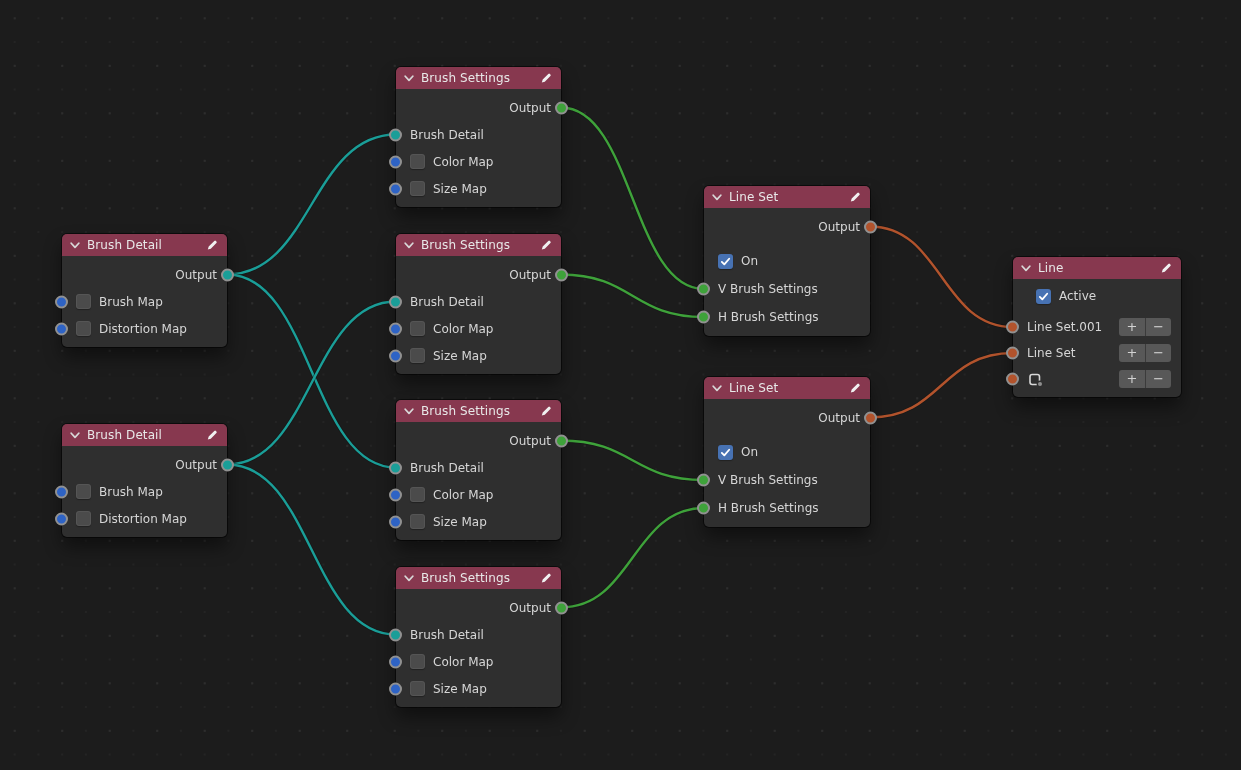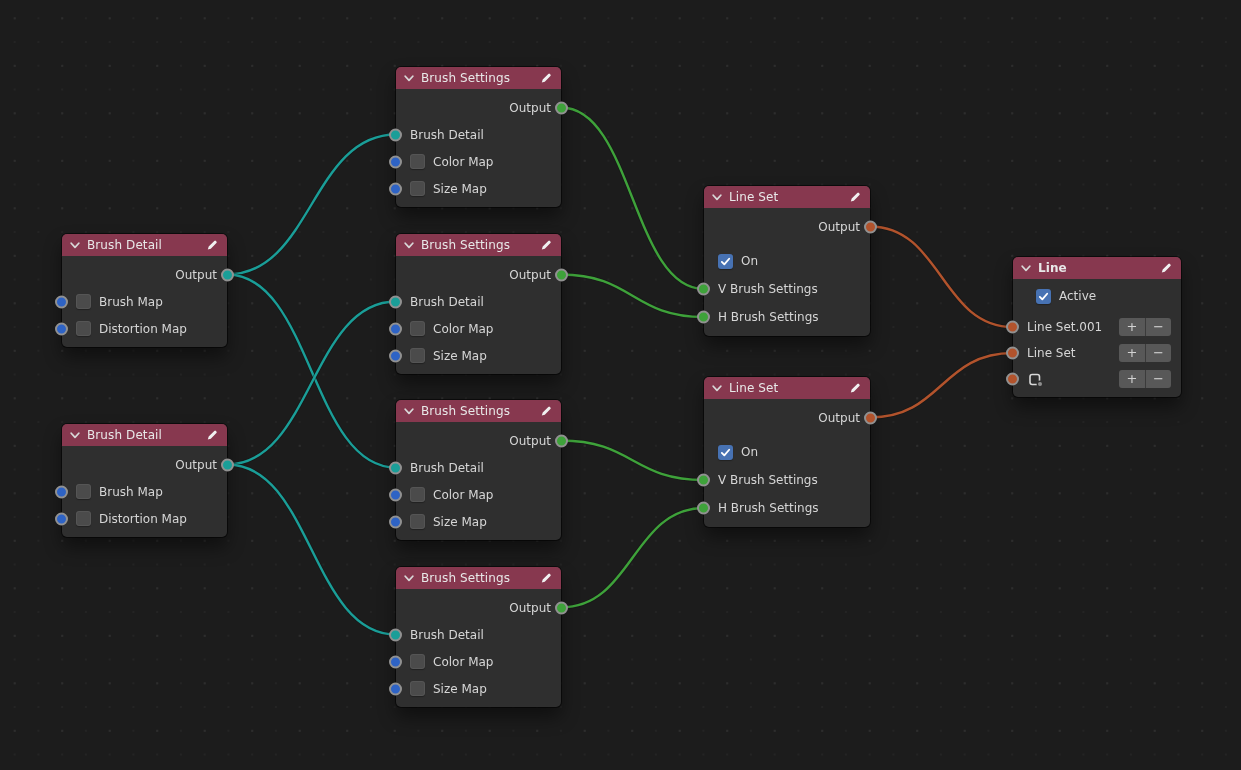--- a/index.html
+++ b/index.html
@@ -320,21 +320,21 @@
             <span class="lab">V Brush Settings</span>
             <span class="socket left" style="background: rgb(62, 162, 58);"></span>
           </div>
           <div class="row" style="height: 28px;">
             <span class="lab">H Brush Settings</span>
             <span class="socket left" style="background: rgb(62, 162, 58);"></span>
           </div>
         </div>
       </div>
       <div class="node" style="left: 1013px; top: 257px; width: 168px;">
-        <div class="head" style="background: rgb(135, 56, 79); font-weight: bold;">
+        <div class="head" style="background: rgb(135, 56, 79);">
           <svg width="10" height="7" viewBox="0 0 10 7">
             <polyline points="1.2,1.2 5,5.4 8.8,1.2" fill="none" stroke="#d8d8d8" stroke-width="1.7" stroke-linecap="round" stroke-linejoin="round"></polyline>
           </svg>
           <span class="title">Line</span>
           <svg width="14" height="14" viewBox="0 0 14 14">
             <path d="M2.8 11.6 L3.7 8.6 L9.3 3 Q10.1 2.2 10.9 3 L11.4 3.5 Q12.2 4.3 11.4 5.1 L5.8 10.7 L2.8 11.6 Z" fill="#f0f0f0"></path>
           </svg>
         </div>
         <div class="body">
           <div class="row" style="height: 24px; padding-left: 23px;">

